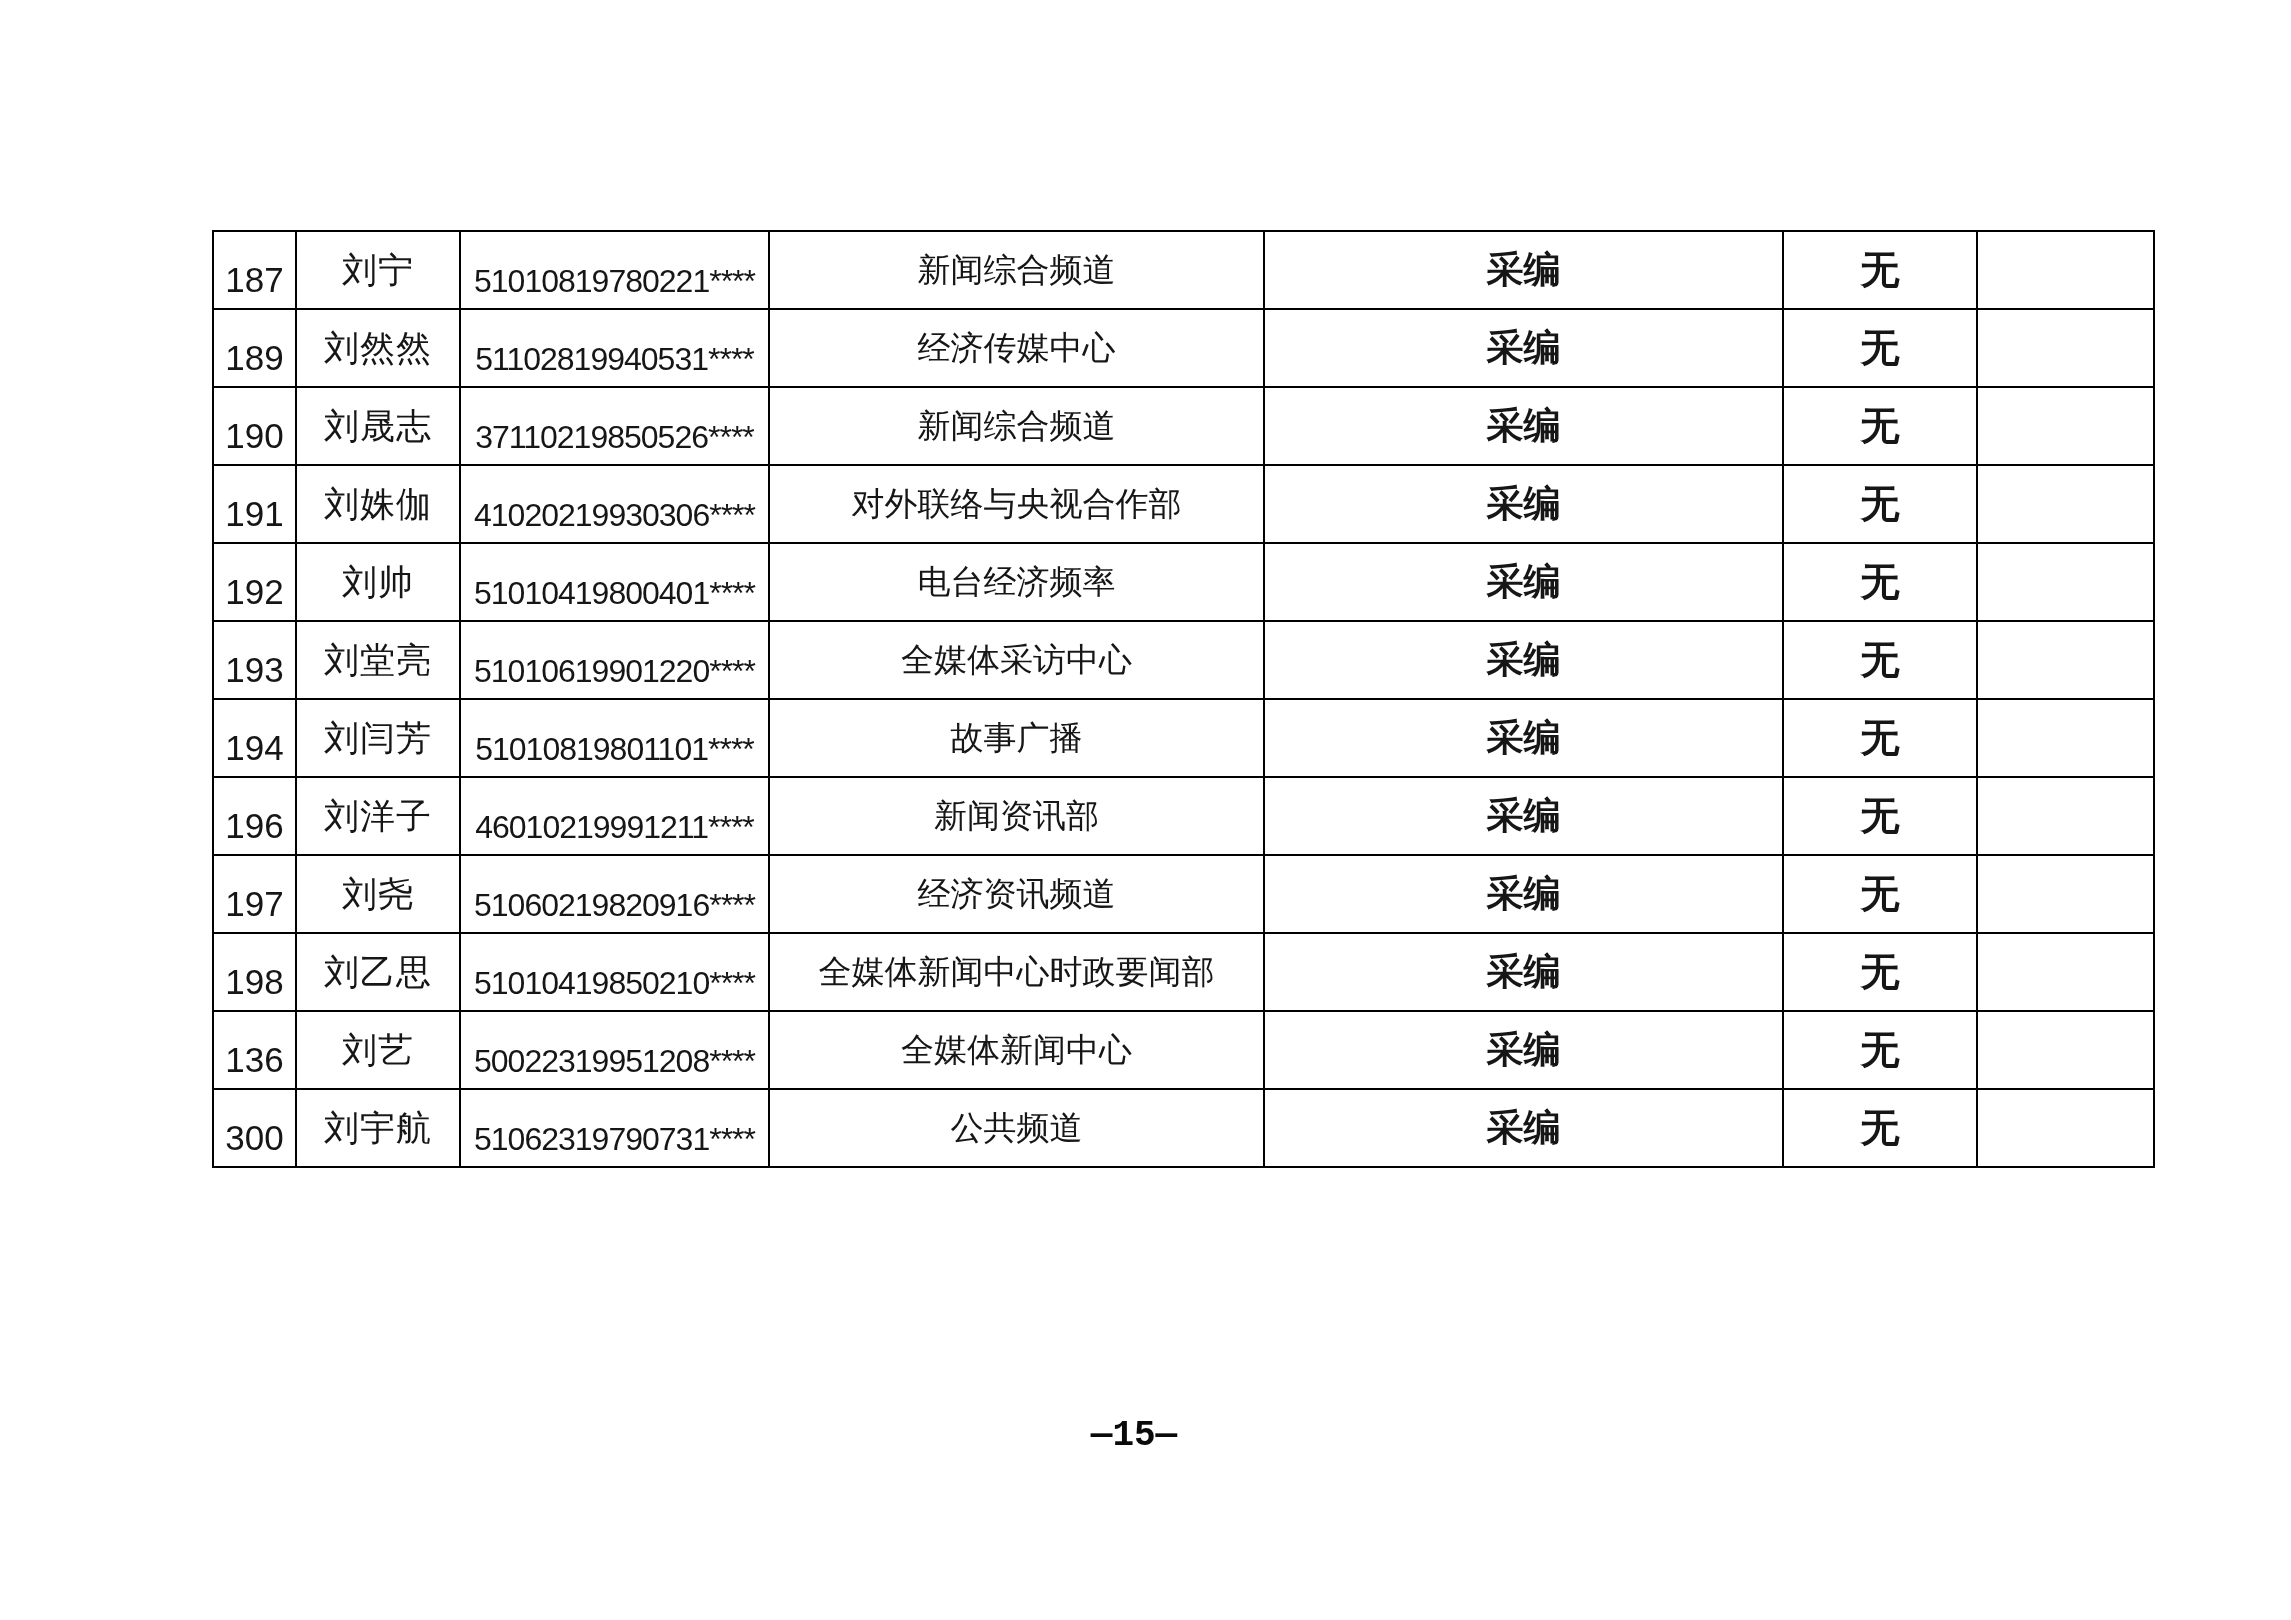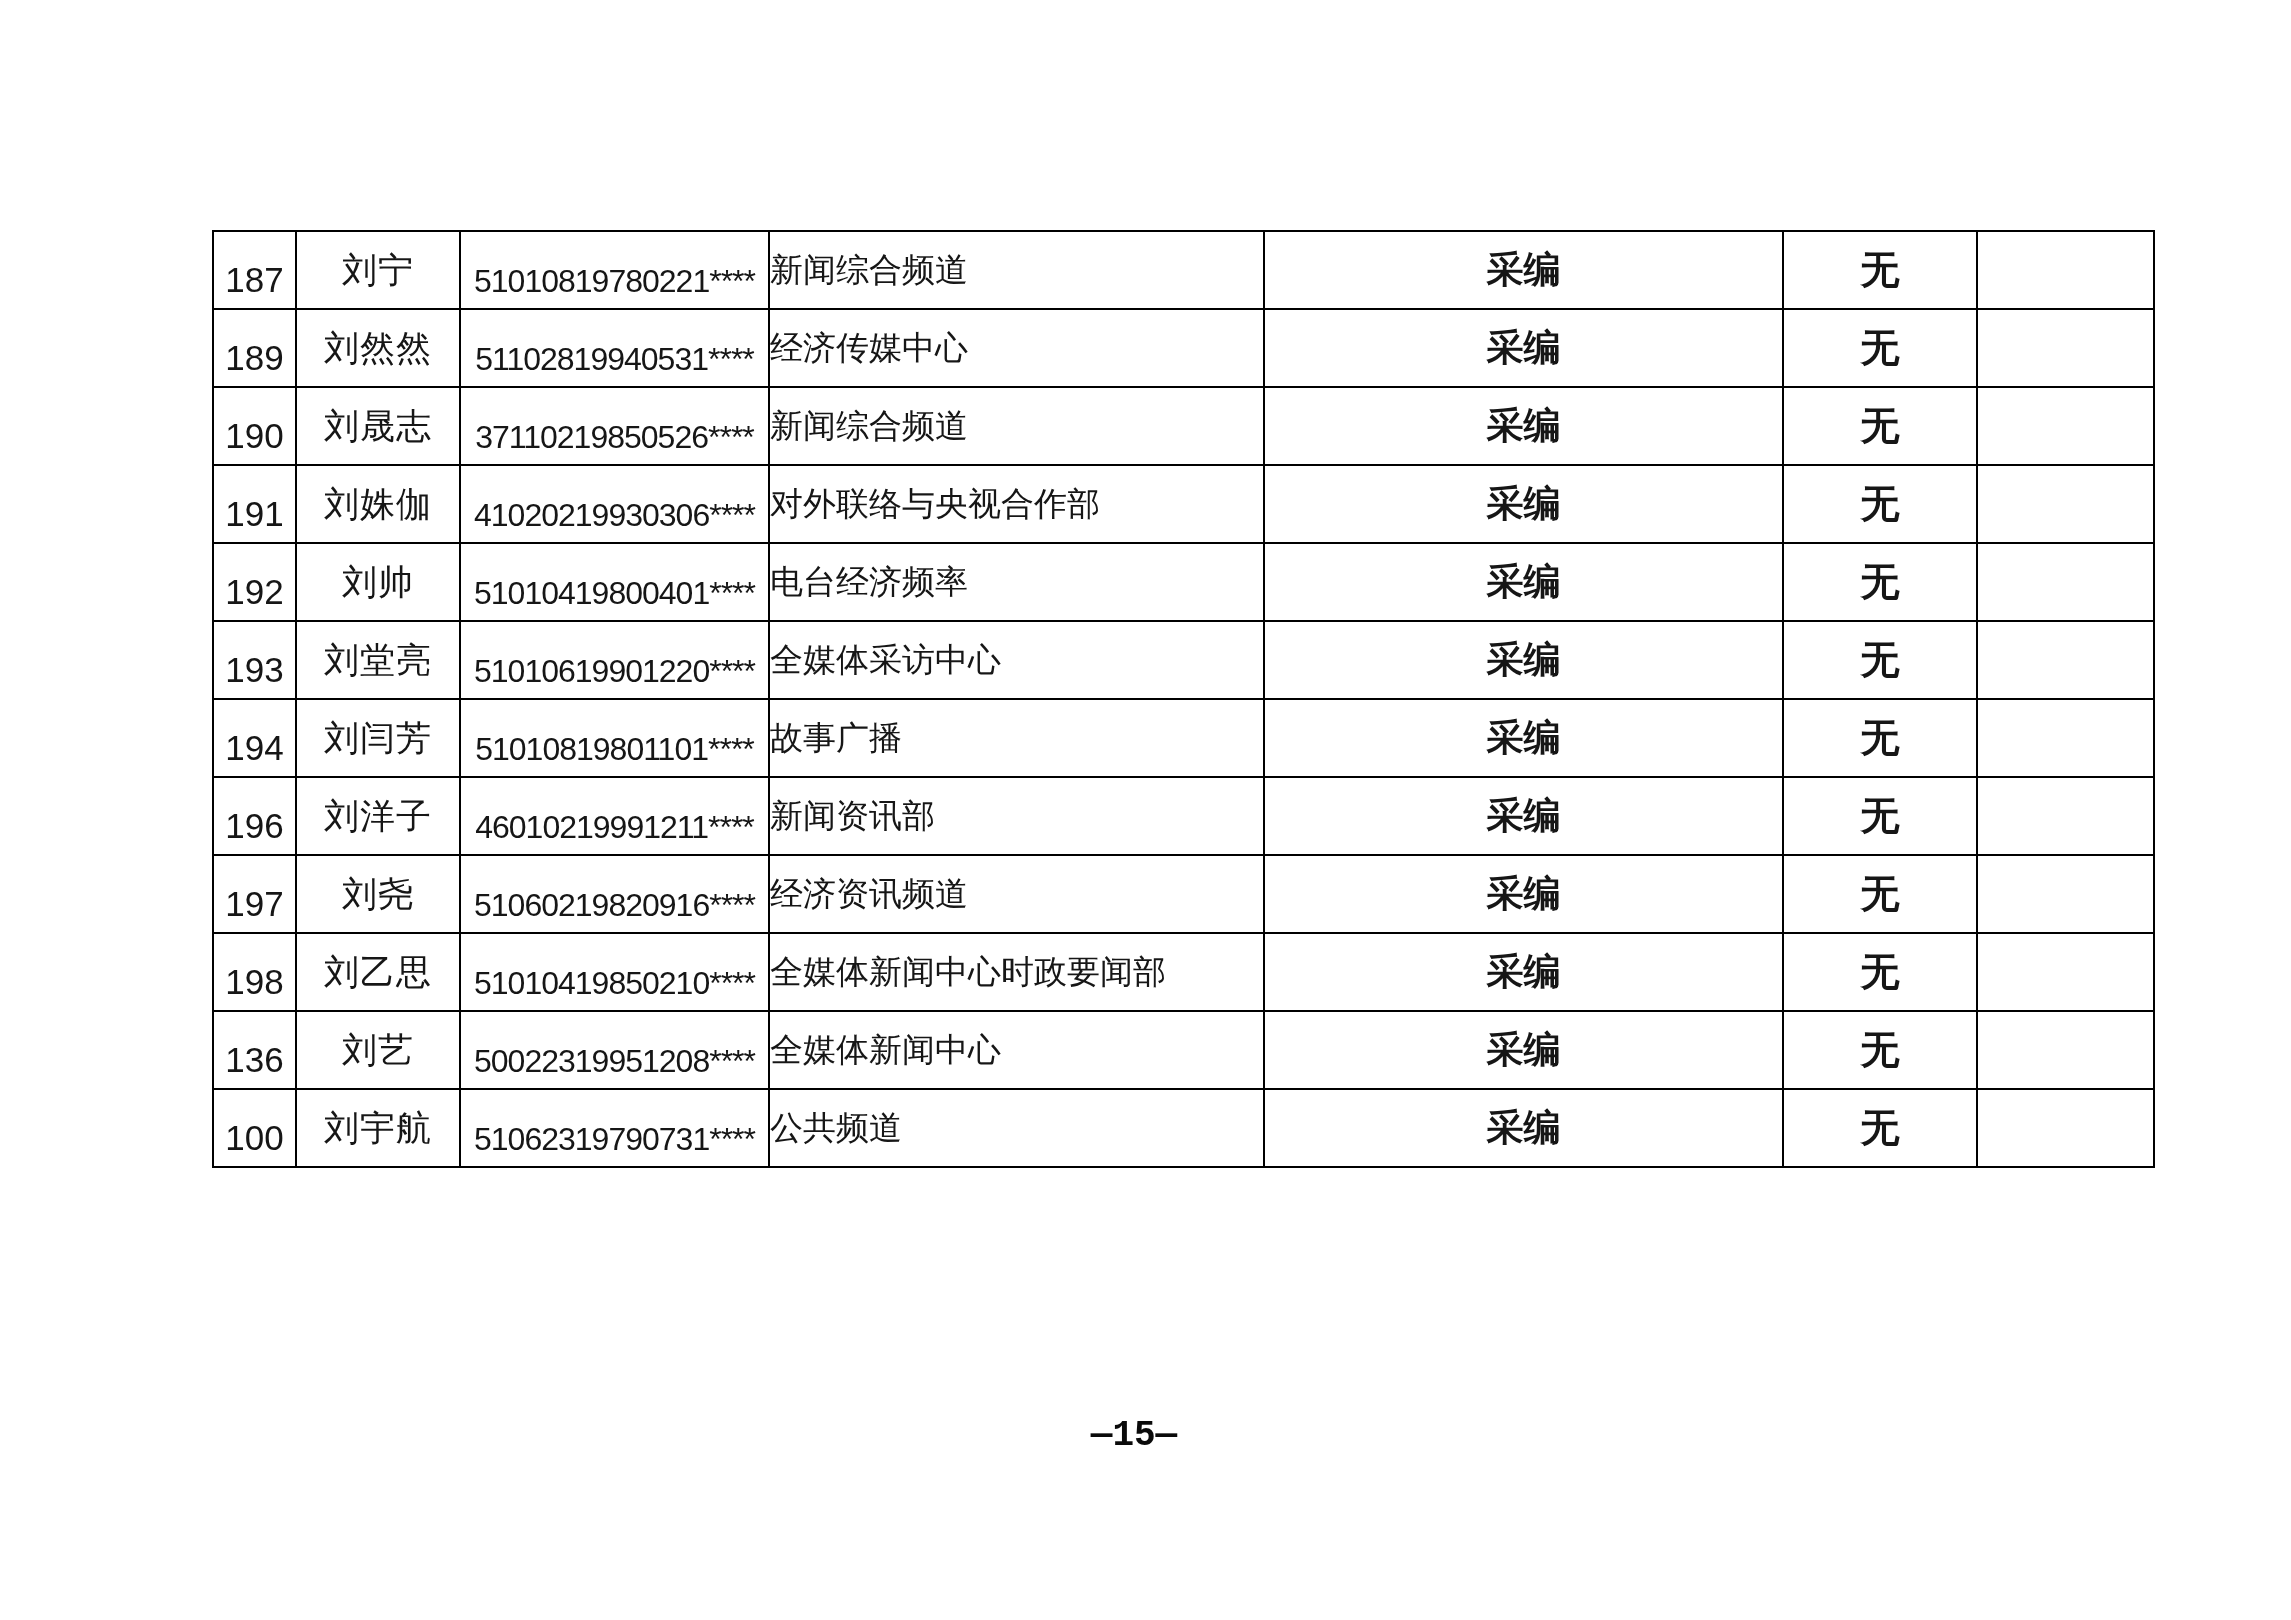--- a/index.html
+++ b/index.html
@@ -54,21 +54,21 @@
     width: 309px;
     text-align: center;
     vertical-align: bottom;
     padding-bottom: 7.8px !important;
     font-family: "Liberation Sans", "DejaVu Sans", sans-serif;
     font-size: 32px;
     letter-spacing: -1px;
   }
   .c-dept {
     width: 495px;
-    text-align: left;
+    text-align: center;
     vertical-align: middle;
     font-family: "Liberation Serif", "DejaVu Serif", serif;
     font-size: 33px;
     margin-left: 27px;
   }
   .c-duty {
     width: 519px;
     text-align: center;
     vertical-align: middle;
     font-family: Liberation Mono, monospace;
@@ -208,21 +208,21 @@
         <tr>
         <td class="c-no">136</td>
         <td class="c-name">刘艺</td>
         <td class="c-id">50022319951208****</td>
         <td class="c-dept">全媒体新闻中心</td>
         <td class="c-duty">采编</td>
         <td class="c-viol">无</td>
         <td class="c-remark"></td>
       </tr>
         <tr>
-        <td class="c-no">100</td>
+        <td class="c-no">300</td>
         <td class="c-name">刘宇航</td>
         <td class="c-id">51062319790731****</td>
         <td class="c-dept">公共频道</td>
         <td class="c-duty">采编</td>
         <td class="c-viol">无</td>
         <td class="c-remark"></td>
       </tr>
       </tbody>
   </table>
 

